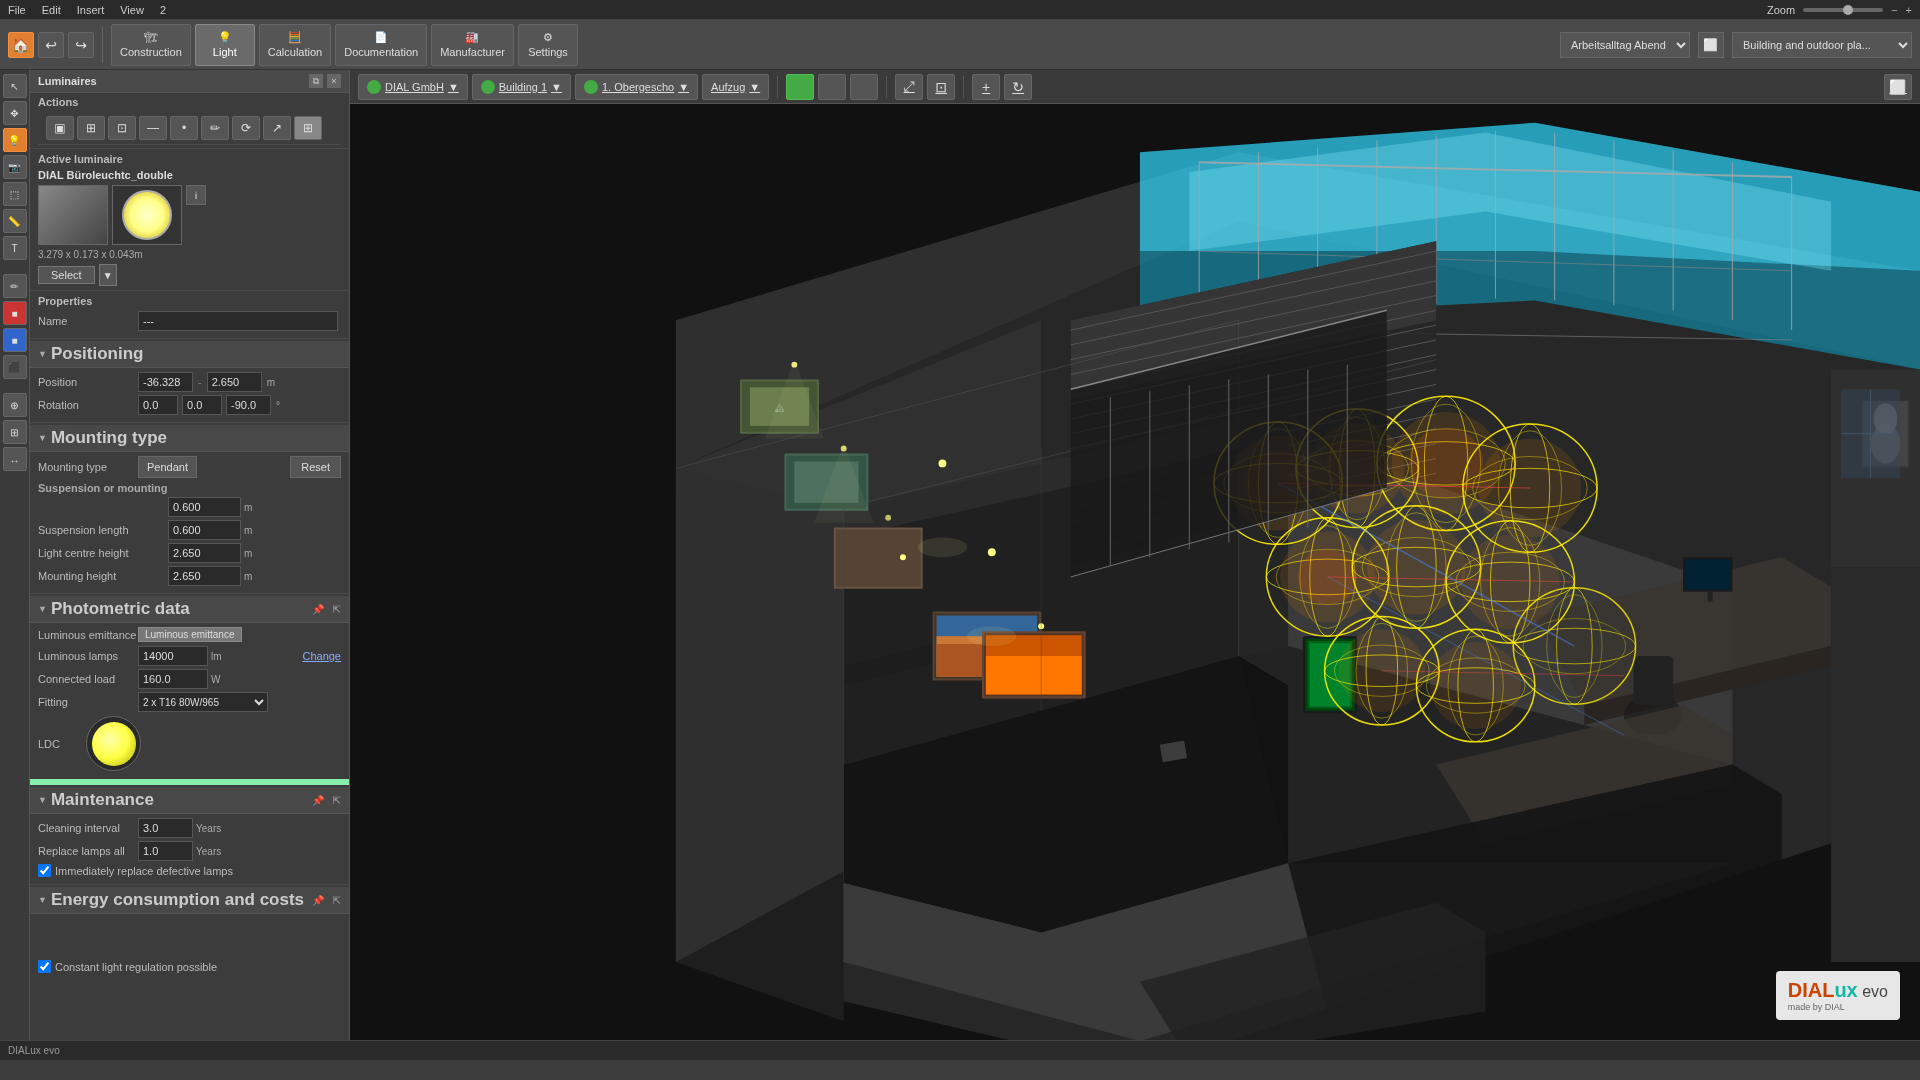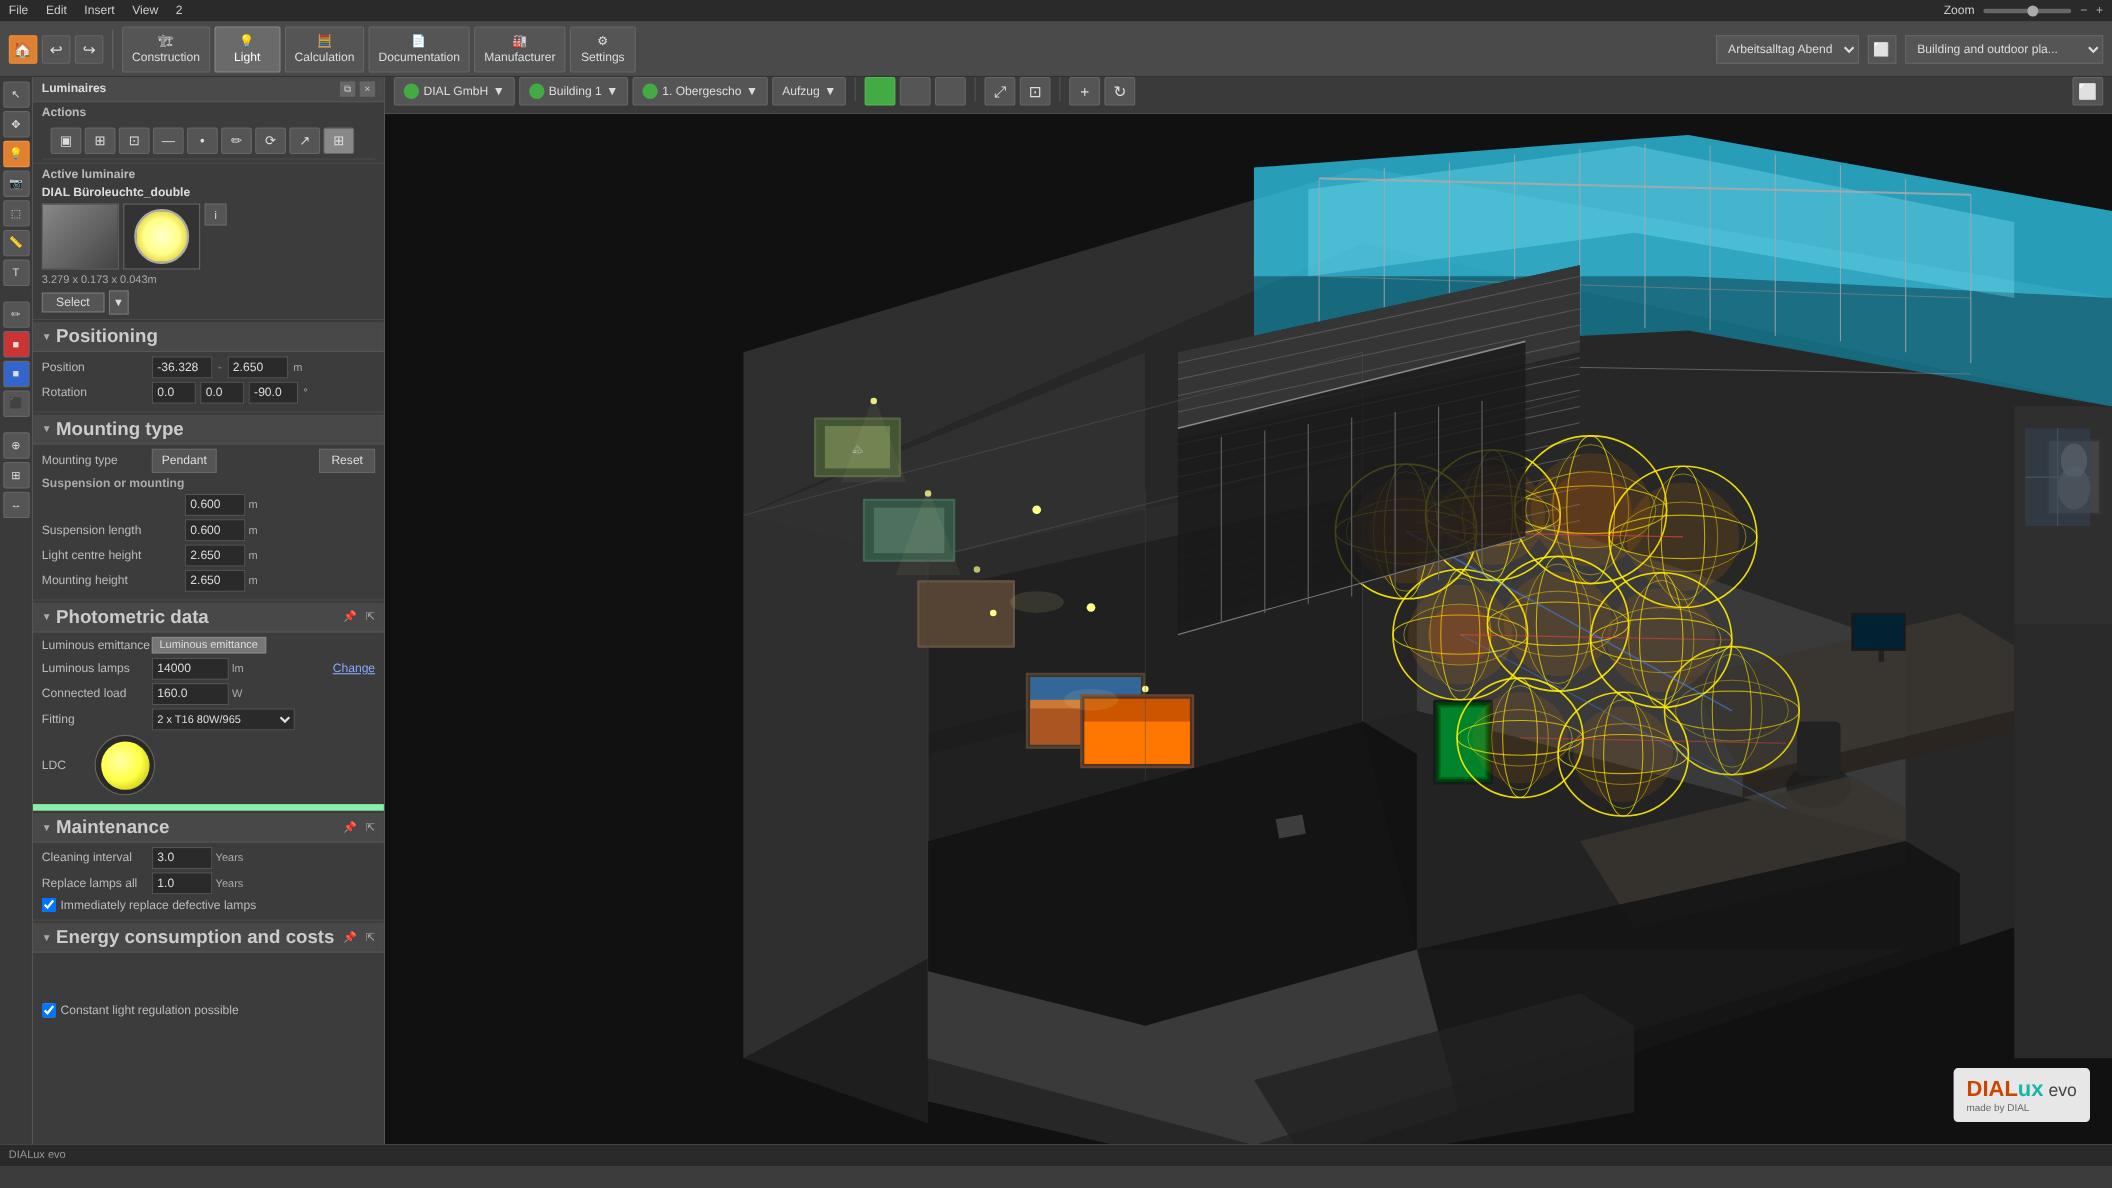--- a/index.html
+++ b/index.html
@@ -74,21 +74,21 @@
     
     .fitting-select { width: 130px; height: 20px; background: #2a2a2a; border: 1px solid #555; color: #ddd; font-size: 10px; }
 
     
     .checkbox-row { display: flex; align-items: center; gap: 4px; margin: 3px 0; }
     .checkbox-row input[type="checkbox"] { cursor: pointer; }
     .checkbox-label { color: #bbb; font-size: 11px; }
 
     
     #viewport { flex: 1; position: relative; background: #1a1a1a; overflow: hidden; }
-    .viewport-toolbar { height: 34px; background: #3a3a3a; border-bottom: 1px solid #555; display: flex; align-items: flex-start; padding: 0 8px; gap: 4px; }
+    .viewport-toolbar { height: 34px; background: #3a3a3a; border-bottom: 1px solid #555; display: flex; align-items: center; padding: 0 8px; gap: 4px; text-decoration: underline; }
     .vt-btn { height: 26px; background: #555; border: 1px solid #666; color: #ddd; font-size: 11px; cursor: pointer; padding: 0 8px; display: flex; align-items: center; gap: 4px; border-radius: 2px; }
     .vt-btn-icon { width: 14px; height: 14px; border-radius: 50%; display: inline-block; }
     .vt-green { background: #44aa44; }
     .vt-sep { width: 1px; height: 22px; background: #555; margin: 0 4px; }
     .vt-icon-btn { width: 28px; height: 26px; background: #555; border: 1px solid #666; color: #ddd; font-size: 14px; cursor: pointer; display: flex; align-items: center; justify-content: center; border-radius: 2px; }
     
     
     .scene-container { position: absolute; top: 34px; left: 0; right: 0; bottom: 0; }
     .scene-bg { width: 100%; height: 100%; background: #000; position: relative; overflow: hidden; }
 
@@ -113,21 +113,21 @@
     
     .name-full { width: 200px; height: 20px; background: #2a2a2a; border: 1px solid #555; color: #ddd; font-size: 11px; padding: 0 4px; }
 
     .pos-inputs { display: flex; align-items: center; gap: 2px; }
     .rot-inputs { display: flex; align-items: center; gap: 2px; }
     
     .mount-btn { padding: 2px 8px; height: 22px; background: #555; border: 1px solid #666; color: #ddd; font-size: 11px; cursor: pointer; }
     .reset-btn { padding: 2px 10px; height: 22px; background: #555; border: 1px solid #666; color: #ddd; font-size: 11px; cursor: pointer; margin-left: auto; }
     .susp-row { display: flex; align-items: center; margin-bottom: 3px; }
     .susp-label { width: 130px; color: #bbb; font-size: 11px; }
-    .susp-input { width: 55px; height: 20px; background: #2a2a2a; border: 1px solid #555; color: #ddd; font-size: 11px; padding: 0 4px; }
+    .susp-input { width: 73px; height: 20px; background: #2a2a2a; border: 1px solid #555; color: #ddd; font-size: 11px; padding: 0 4px; }
 
     
     .change-link { color: #88aaff; cursor: pointer; font-size: 11px; text-decoration: underline; margin-left: auto; }
 
     
     ::-webkit-scrollbar { width: 6px; }
     ::-webkit-scrollbar-track { background: #333; }
     ::-webkit-scrollbar-thumb { background: #666; border-radius: 3px; }
   </style>
 </head>
@@ -249,20 +249,27 @@
         </div>
         <button style="width:20px;height:20px;background:#555;border:1px solid #666;color:#ddd;cursor:pointer;font-size:10px;align-self:flex-start;">ℹ</button>
       </div>
       <div class="luminaire-dims">3.279 x 0.173 x 0.043m</div>
       <div class="select-row" style="margin-top:4px;">
         <button class="select-btn">Select</button>
         <button class="dropdown-btn">▼</button>
       </div>
     </div>
 
+    <div class="props-section">
+      <div class="section-title">Properties</div>
+      <div class="form-row">
+        <span class="form-label">Name</span>
+        <input type="text" class="name-full" value="---" style="">
+      </div>
+    </div>
 
     <div class="collapsible-header">
       <span class="collapse-arrow">▼</span>
       <span class="section-label">Positioning</span>
     </div>
     <div style="padding: 4px 8px; border-bottom: 1px solid #4a4a4a;">
       <div class="form-row">
         <span class="form-label">Position</span>
         <div class="pos-inputs">
           <input type="text" class="form-input-sm" value="-36.328" style="">

